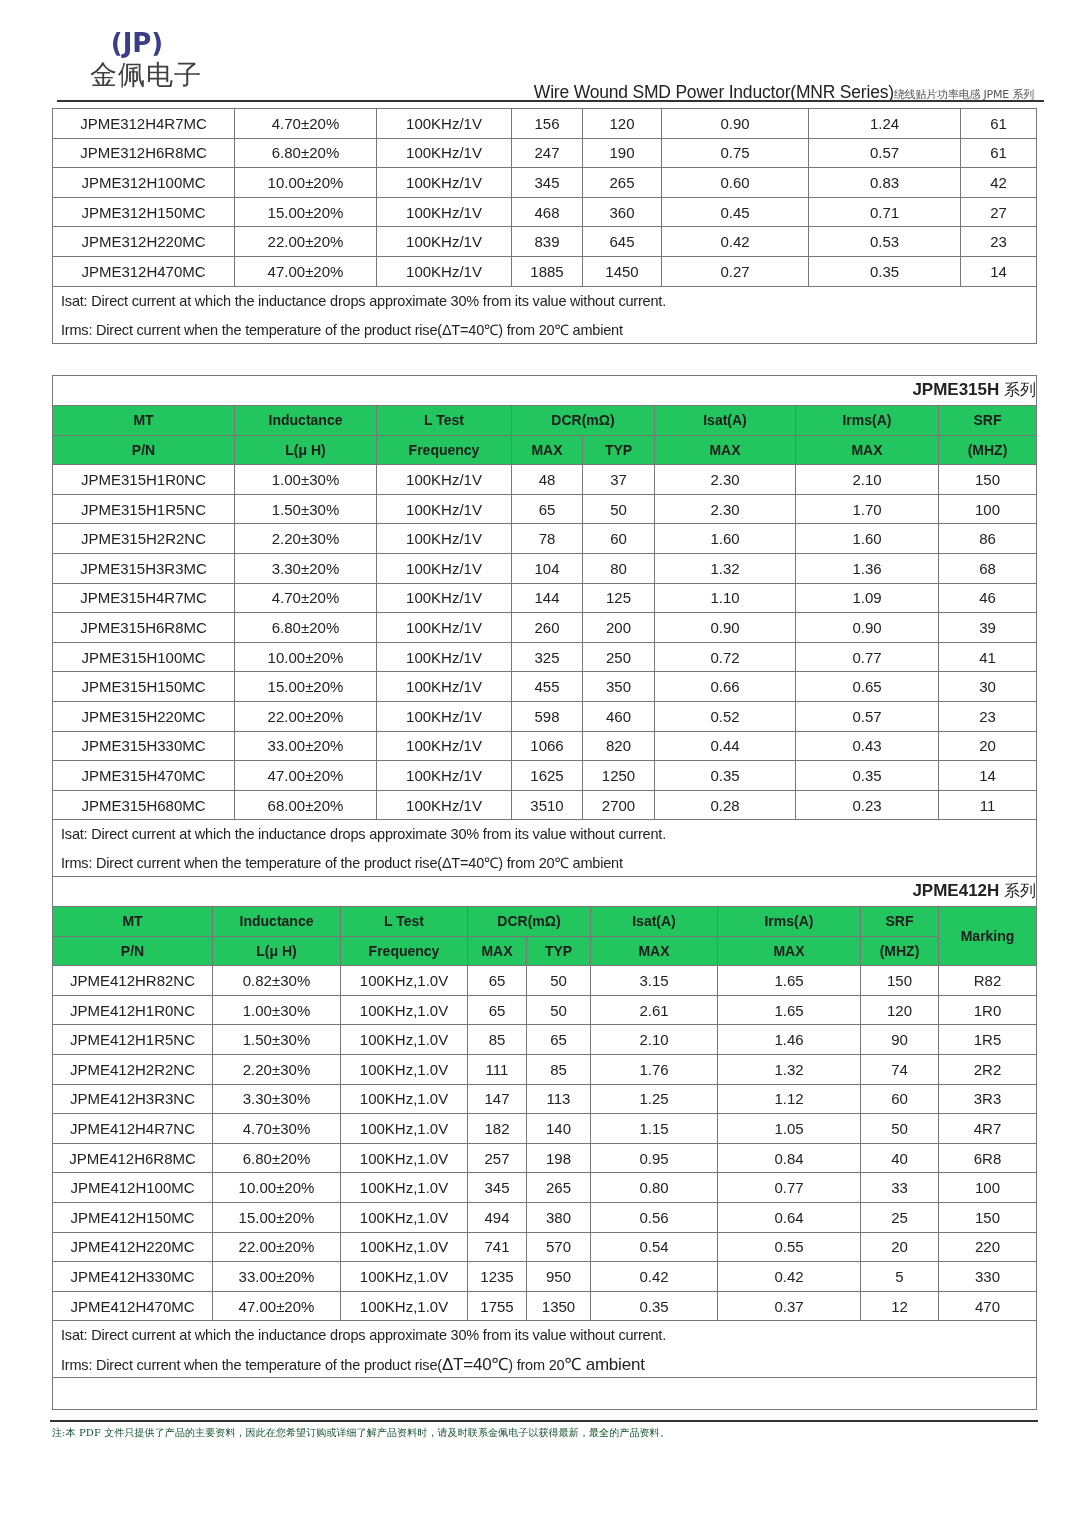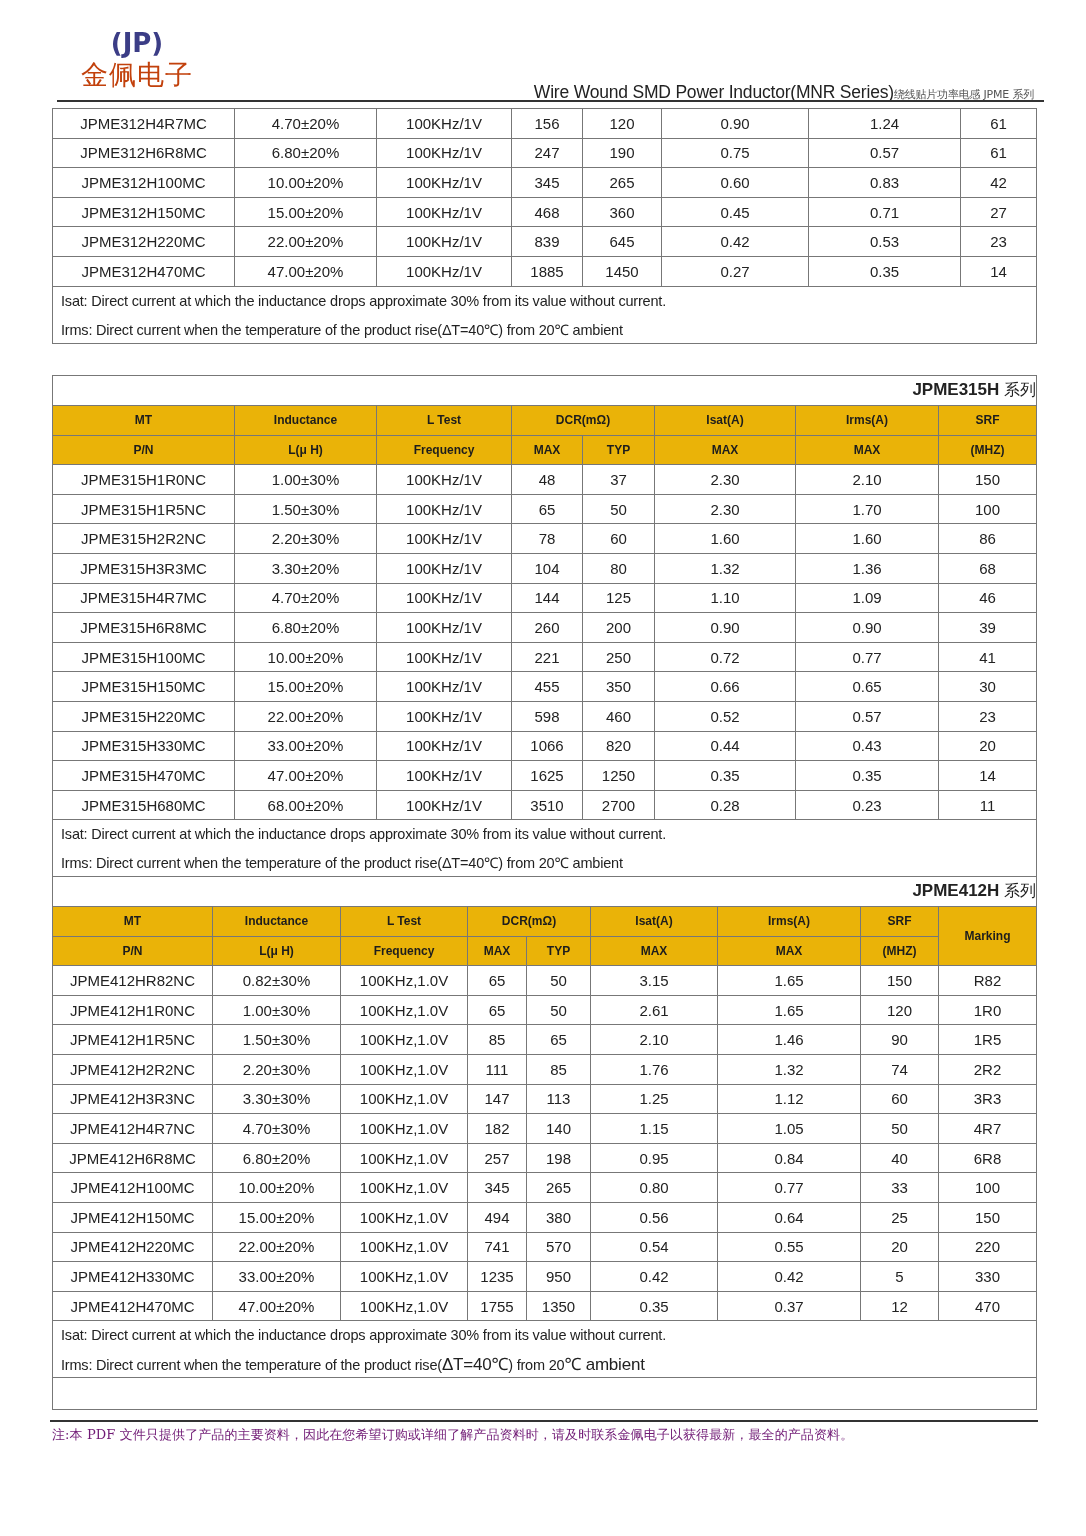--- a/index.html
+++ b/index.html
@@ -1,39 +1,39 @@
 <!DOCTYPE html>
 <html><head>
   <meta charset="utf-8">
   <style>
     * { box-sizing: border-box; margin: 0; padding: 0; }
     html, body { width: 1086px; height: 1536px; background: #ffffff; }
     body { position: relative; font-family: "Liberation Sans", sans-serif; color: #222; overflow: hidden; }
 
     .logo { position: absolute; left: 72px; top: 28px; width: 130px; text-align: center; }
     .logo-en { font-family: "DejaVu Sans", sans-serif; font-weight: bold; font-size: 26px; color: #3b3d86; line-height: 30px; }
-    .logo-cn { font-family: Liberation Serif, serif; font-size: 27px; color: #c2410c; line-height: 34px; letter-spacing: 1px; }
+    .logo-cn { font-family: Liberation Serif, serif; font-size: 27px; color: #404040; line-height: 34px; letter-spacing: 1px; text-align: right; }
 
     .doc-title { position: absolute; right: 52px; top: 82px; font-size: 17.5px; color: #222; white-space: nowrap; letter-spacing: -0.2px; }
     .doc-title .cn { font-family: "DejaVu Sans", sans-serif; font-size: 11px; color: #555; }
     .header-rule { position: absolute; left: 57px; top: 100px; width: 987px; height: 2px; background: #333; }
 
     table { position: absolute; left: 52px; border-collapse: collapse; table-layout: fixed; width: 984px; }
     td, th { border: 1.5px solid #777; text-align: center; vertical-align: middle; font-size: 15px; font-weight: normal; height: 29.6px; padding: 0; white-space: nowrap; overflow: hidden; }
-    th { background: #eab308; font-weight: bold; font-size: 12px; color: #1d1d1d; }
+    th { background: #22c55e; font-weight: bold; font-size: 14px; color: #1d1d1d; }
     td.note { text-align: left; padding-left: 8px; font-size: 14.5px; height: 28.5px; border-top: none; border-bottom: none; letter-spacing: -0.2px; }
     td.note.first { border-top: 1.5px solid #777; }
     td.note.last { border-bottom: 1.5px solid #777; padding-left: 8px; }
     td.series { text-align: right; padding-left: 8px; font-weight: bold; font-size: 17px; height: 30px; margin-top: 11px; }
     td.series .cn { font-family: "DejaVu Sans", sans-serif; font-weight: normal; font-size: 16px; }
     td.blank { height: 32px; }
     .irms-big { font-size: 17px; }
 
     .footer-rule { position: absolute; left: 50px; top: 1420px; width: 988px; height: 2px; background: #333; }
-    .footer-note { position: absolute; left: 52px; top: 1426px; font-family: "DejaVu Serif", serif; font-size: 13px; color: #701a75; white-space: nowrap; letter-spacing: 0.1px; }
+    .footer-note { position: absolute; left: 52px; top: 1426px; font-family: "DejaVu Serif", serif; font-size: 10px; color: #14532d; white-space: nowrap; letter-spacing: 0.1px; }
   </style>
 </head>
 <body>
 
 <div class="logo">
   <div class="logo-en">(JP)</div>
   <div class="logo-cn">金佩电子</div>
 </div>
 <div class="doc-title"><span>Wire Wound SMD Power Inductor(MNR Series)</span><span class="cn">绕线贴片功率电感 JPME 系列</span></div>
 <div class="header-rule"></div>
@@ -214,21 +214,21 @@
         <td>260</td>
         <td>200</td>
         <td>0.90</td>
         <td>0.90</td>
         <td>39</td>
       </tr>
       <tr>
         <td>JPME315H100MC</td>
         <td>10.00±20%</td>
         <td>100KHz/1V</td>
-        <td>221</td>
+        <td>325</td>
         <td>250</td>
         <td>0.72</td>
         <td>0.77</td>
         <td>41</td>
       </tr>
       <tr>
         <td>JPME315H150MC</td>
         <td>15.00±20%</td>
         <td>100KHz/1V</td>
         <td>455</td>

